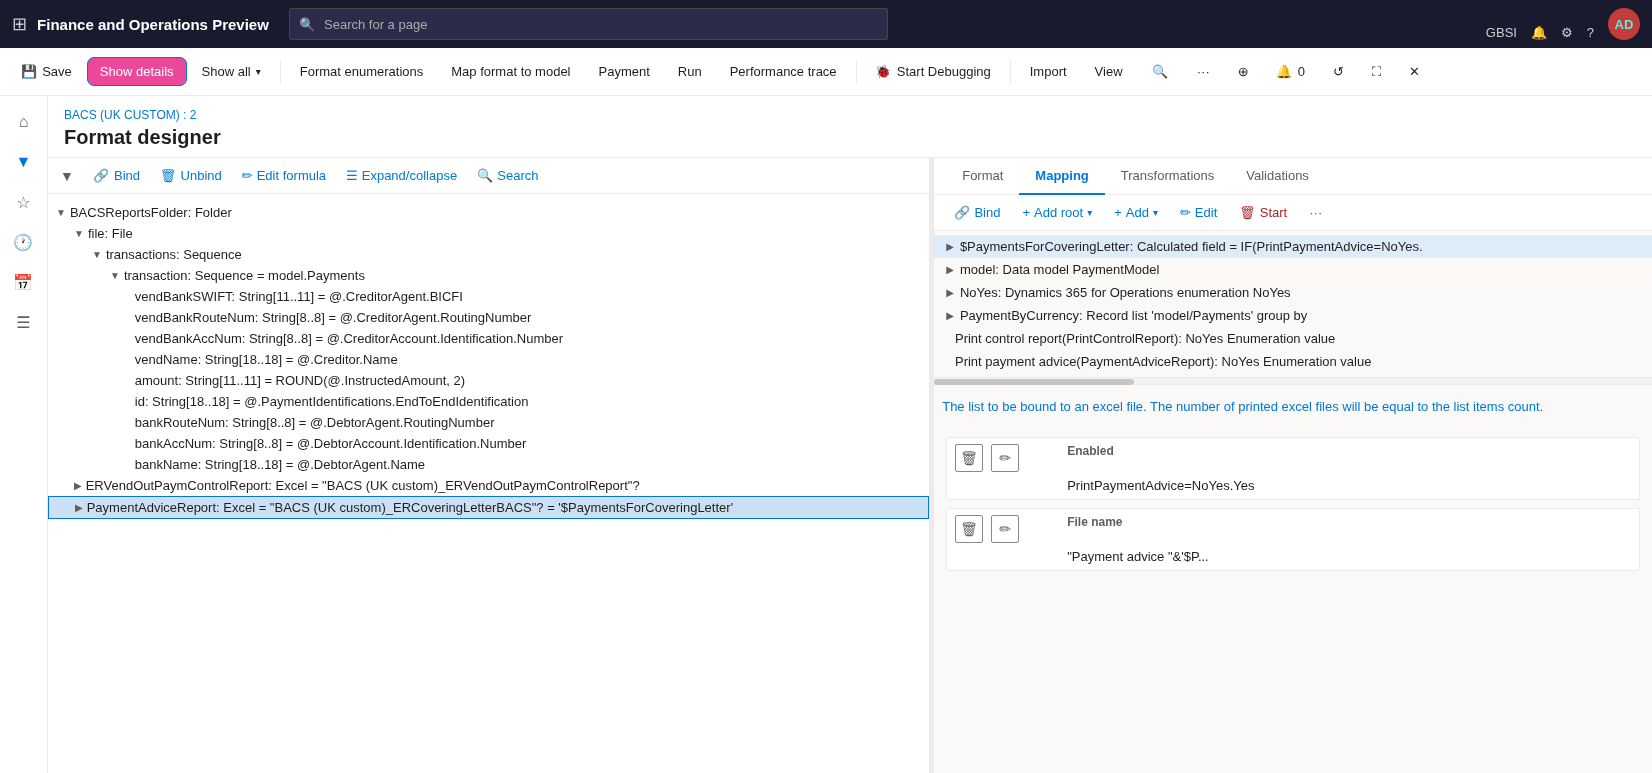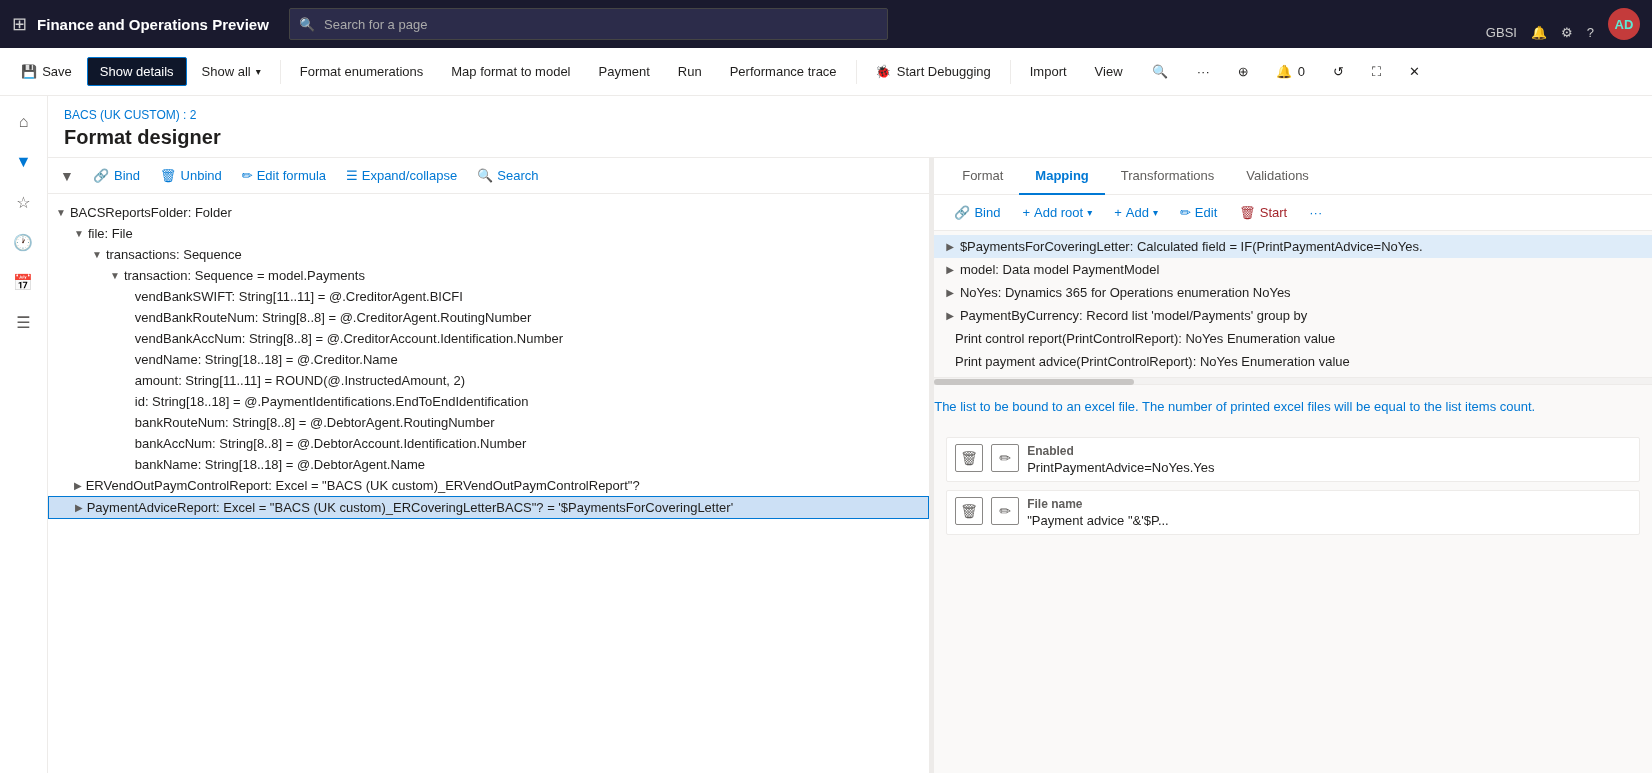--- a/index.html
+++ b/index.html
@@ -50,21 +50,21 @@
       gap: 2px;
       border-bottom: 1px solid #edebe9;
       box-shadow: 0 1px 3px rgba(0,0,0,0.1);
     }
     .toolbar-btn {
       display: flex; align-items: center; gap: 5px;
       padding: 6px 12px; border-radius: 2px; cursor: pointer;
       font-size: 13px; color: #201f1e; border: 1px solid transparent;
       white-space: nowrap;
     }
-    .toolbar-btn.primary { background: #0f172a; color: white; border-color: #0078d4; }
+    .toolbar-btn.primary { background: #ec4899; color: white; border-color: #0078d4; border-radius: 7px; }
     .toolbar-btn .chevron { font-size: 10px; }
     .toolbar-sep { width: 1px; height: 24px; background: #edebe9; margin: 0 4px; }
 
     
     .main-layout {
       display: flex;
       height: calc(100vh - 96px);
     }
 
     
@@ -220,21 +220,21 @@
       position: absolute;
       height: 6px;
       top: 1px;
       left: 0;
       width: 200px;
       background: #c8c6c4;
       border-radius: 3px;
     }
 
     .right-info {
-      padding: 12px 0;
+      padding: 12px 8px;
       font-size: 13px;
       color: #0078d4;
       flex-shrink: 0;
       line-height: 1.5;
     }
 
     .right-properties {
       padding: 8px 12px;
       display: flex;
       flex-direction: column;
@@ -249,21 +249,21 @@
       background: #fff;
       border: 1px solid #edebe9;
       border-radius: 2px;
     }
     .prop-icon-btn {
       display: flex; align-items: center; justify-content: center;
       width: 28px; height: 28px; border: 1px solid #8a8886;
       border-radius: 2px; cursor: pointer; color: #605e5c; font-size: 14px;
       flex-shrink: 0;
     }
-    .prop-content { display: flex; flex-direction: column; gap: 2px; }
+    .prop-content { display: flex; flex-direction: column; gap: 20px; margin-left: 40px; }
     .prop-label { font-size: 12px; color: #605e5c; font-weight: 600; }
     .prop-value { font-size: 13px; color: #201f1e; }
 
     
     ::-webkit-scrollbar { width: 6px; height: 6px; }
     ::-webkit-scrollbar-track { background: #f3f2f1; }
     ::-webkit-scrollbar-thumb { background: #c8c6c4; border-radius: 3px; }
   </style>
 </head>
 <body>
@@ -519,21 +519,21 @@
     <span class="right-tree-text">PaymentByCurrency: Record list 'model/Payments' group by</span>
   </div>
             <div class="right-tree-item">
     <span style="width:0px;display:inline-block"></span>
     <span class="tree-chevron" style="font-size:10px;margin-right:6px">&nbsp;</span>
     <span class="right-tree-text">Print control report(PrintControlReport): NoYes Enumeration value</span>
   </div>
             <div class="right-tree-item">
     <span style="width:0px;display:inline-block"></span>
     <span class="tree-chevron" style="font-size:10px;margin-right:6px">&nbsp;</span>
-    <span class="right-tree-text">Print payment advice(PrintControlReport): NoYes Enumeration value</span>
+    <span class="right-tree-text">Print payment advice(PaymentAdviceReport): NoYes Enumeration value</span>
   </div>
           </div>
 
         <div class="scrollbar-area">
           <div class="scrollbar-thumb"></div>
         </div>
 
         <div class="right-info">
           <span>The list to be bound to an excel file. The number of printed excel files will be equal to the list items count.</span>
         </div>

